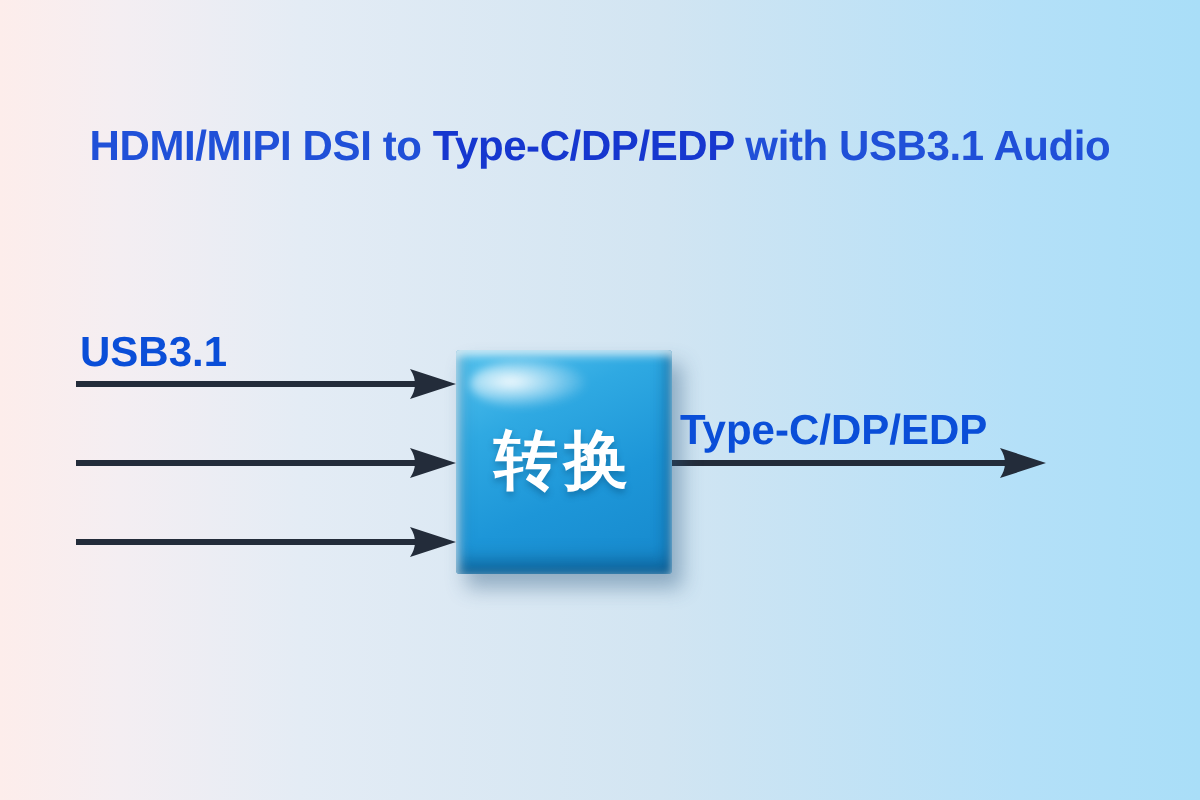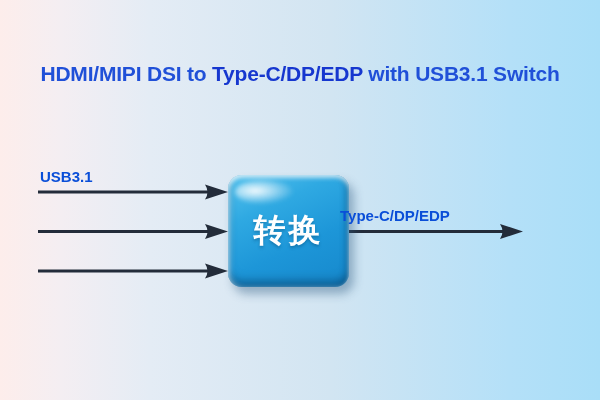--- a/index.html
+++ b/index.html
@@ -25,21 +25,21 @@
     font-weight: 700;
     letter-spacing: -0.2px;
     color: #2050d8;
     white-space: nowrap;
   }
   .title .title-strong { color: #1637cf; }
 
   
   .io-label {
     position: absolute;
-    font-size: 15px;
+    font-size: 21px;
     font-weight: 700;
     color: #0a4ed8;
     line-height: 21px;
     white-space: nowrap;
   }
   .in-1 { left: 40px; top: 166px; }
   .in-2 { left: 40px; top: 205px; }
   .in-3 { left: 40px; top: 245px; }
   .out-1 { left: 340px; top: 205px; }
 
@@ -47,22 +47,22 @@
   .arrows {
     position: absolute; left: 0; top: 0;
     width: 600px; height: 400px;
     pointer-events: none;
   }
 
   
   .converter {
     position: absolute;
     left: 228px; top: 175px;
-    width: 121px; height: 112px;
-    border-radius: 14px;
+    width: 108px; height: 112px;
+    border-radius: 2px;
     background: linear-gradient(155deg,
       #55c3ee 0%, #2fa9e2 30%, #1d96d8 62%, #1688cc 100%);
     box-shadow:
       5px 7px 10px rgba(45, 90, 128, 0.42),
       inset 0 3px 4px rgba(255, 255, 255, 0.65),
       inset 3px 0 5px rgba(255, 255, 255, 0.30),
       inset -3px -2px 6px rgba(8, 75, 120, 0.35),
       inset 0 -7px 9px rgba(8, 70, 115, 0.50);
     display: flex;
     align-items: center;
@@ -85,21 +85,21 @@
     color: #ffffff;
     text-shadow: 0 2px 3px rgba(0, 60, 100, 0.35);
     font-family: "DejaVu Sans", "Liberation Sans", sans-serif;
   }
 </style>
 </head>
 <body>
 
 <div class="canvas">
 
-  <div class="title"><span>HDMI/MIPI DSI to </span><span class="title-strong">Type-C/DP/EDP</span><span> with USB3.1 Switch</span></div>
+  <div class="title"><span>HDMI/MIPI DSI to </span><span class="title-strong">Type-C/DP/EDP</span><span> with USB3.1 Audio</span></div>
 
   <svg class="arrows" viewBox="0 0 600 400" width="600" height="400">
     <g>
       <line x1="38" y1="192" x2="211" y2="192" stroke="#232c3a" stroke-width="3"></line>
       <path d="M228 192 L205 184.5 Q210 192 205 199.5 Z" fill="#232c3a"></path>
     </g>
     <g>
       <line x1="38" y1="231.5" x2="211" y2="231.5" stroke="#232c3a" stroke-width="3"></line>
       <path d="M228 231.5 L205 224 Q210 231.5 205 239 Z" fill="#232c3a"></path>
     </g>

